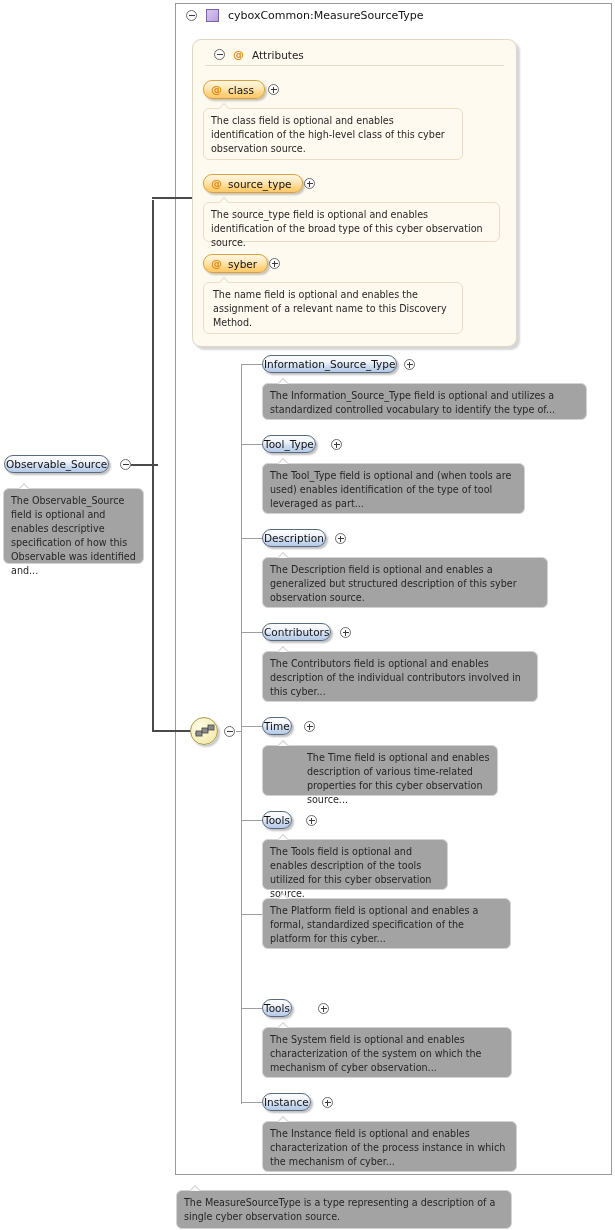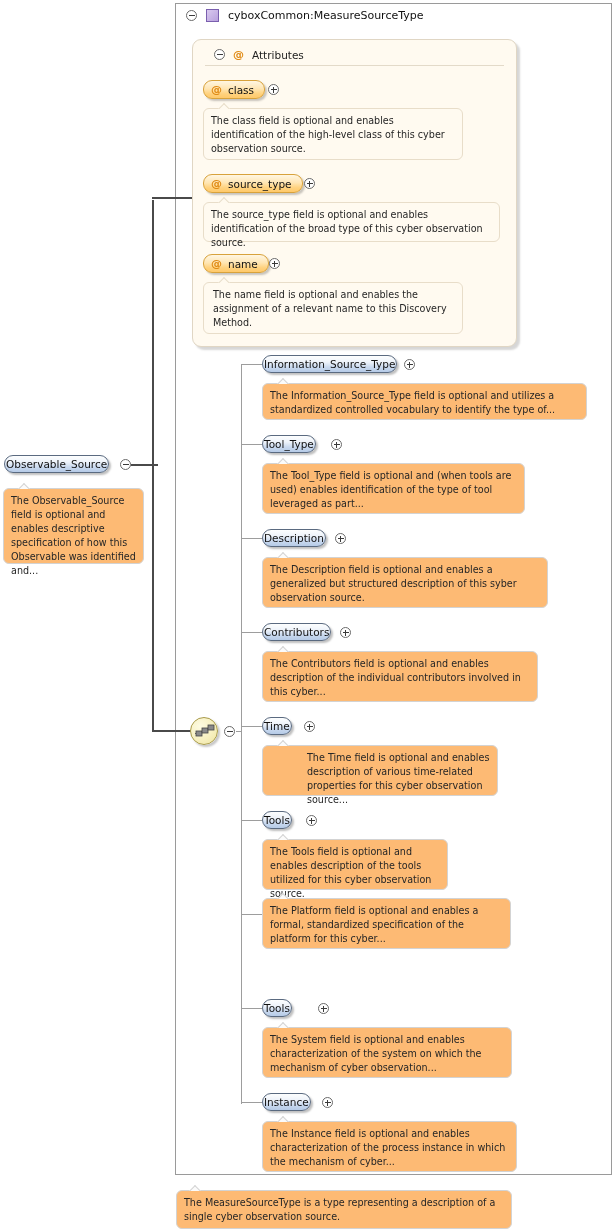--- a/index.html
+++ b/index.html
@@ -87,21 +87,21 @@
     width: 1px;
     height: 6px;
     background: #3a3a3a;
   }
 
   
   .balloon {
     position: absolute;
     border: 1px solid #d3d3d3;
     border-radius: 6px;
-    background: #fdba74;
+    background: #a3a3a3;
     box-sizing: border-box;
     padding: 5px 7px 4px 7px;
     font-size: 9.6px;
     line-height: 14px;
     color: #262626;
   }
   .balloon .tail {
     position: absolute;
     top: -6px;
     left: 14px;
@@ -258,21 +258,21 @@
   <span>source_type</span>
 </div>
 <span class="circ plus" style="left:304px; top:178px;"></span>
 <div class="balloon orange" style="left:203px; top:202px; width:297px; height:40px;">
   <span class="tail"></span>
   <span>The source_type field is optional and enables identification of the broad type of this cyber observation source.</span>
 </div>
 
 <div class="node-attr" style="left:203px; top:254px;">
   <span class="at-glyph">@</span>
-  <span>name</span>
+  <span>syber</span>
 </div>
 <span class="circ plus" style="left:269px; top:258px;"></span>
 <div class="balloon orange" style="left:203px; top:282px; width:260px; height:52px;padding-left:9px;">
   <span class="tail"></span>
   <span>The name field is optional and enables the assignment of a relevant name to this Discovery Method.</span>
 </div>
 
 <div class="node-el" style="left:4px; top:455px;">
   <span>Observable_Source</span>
 </div>

